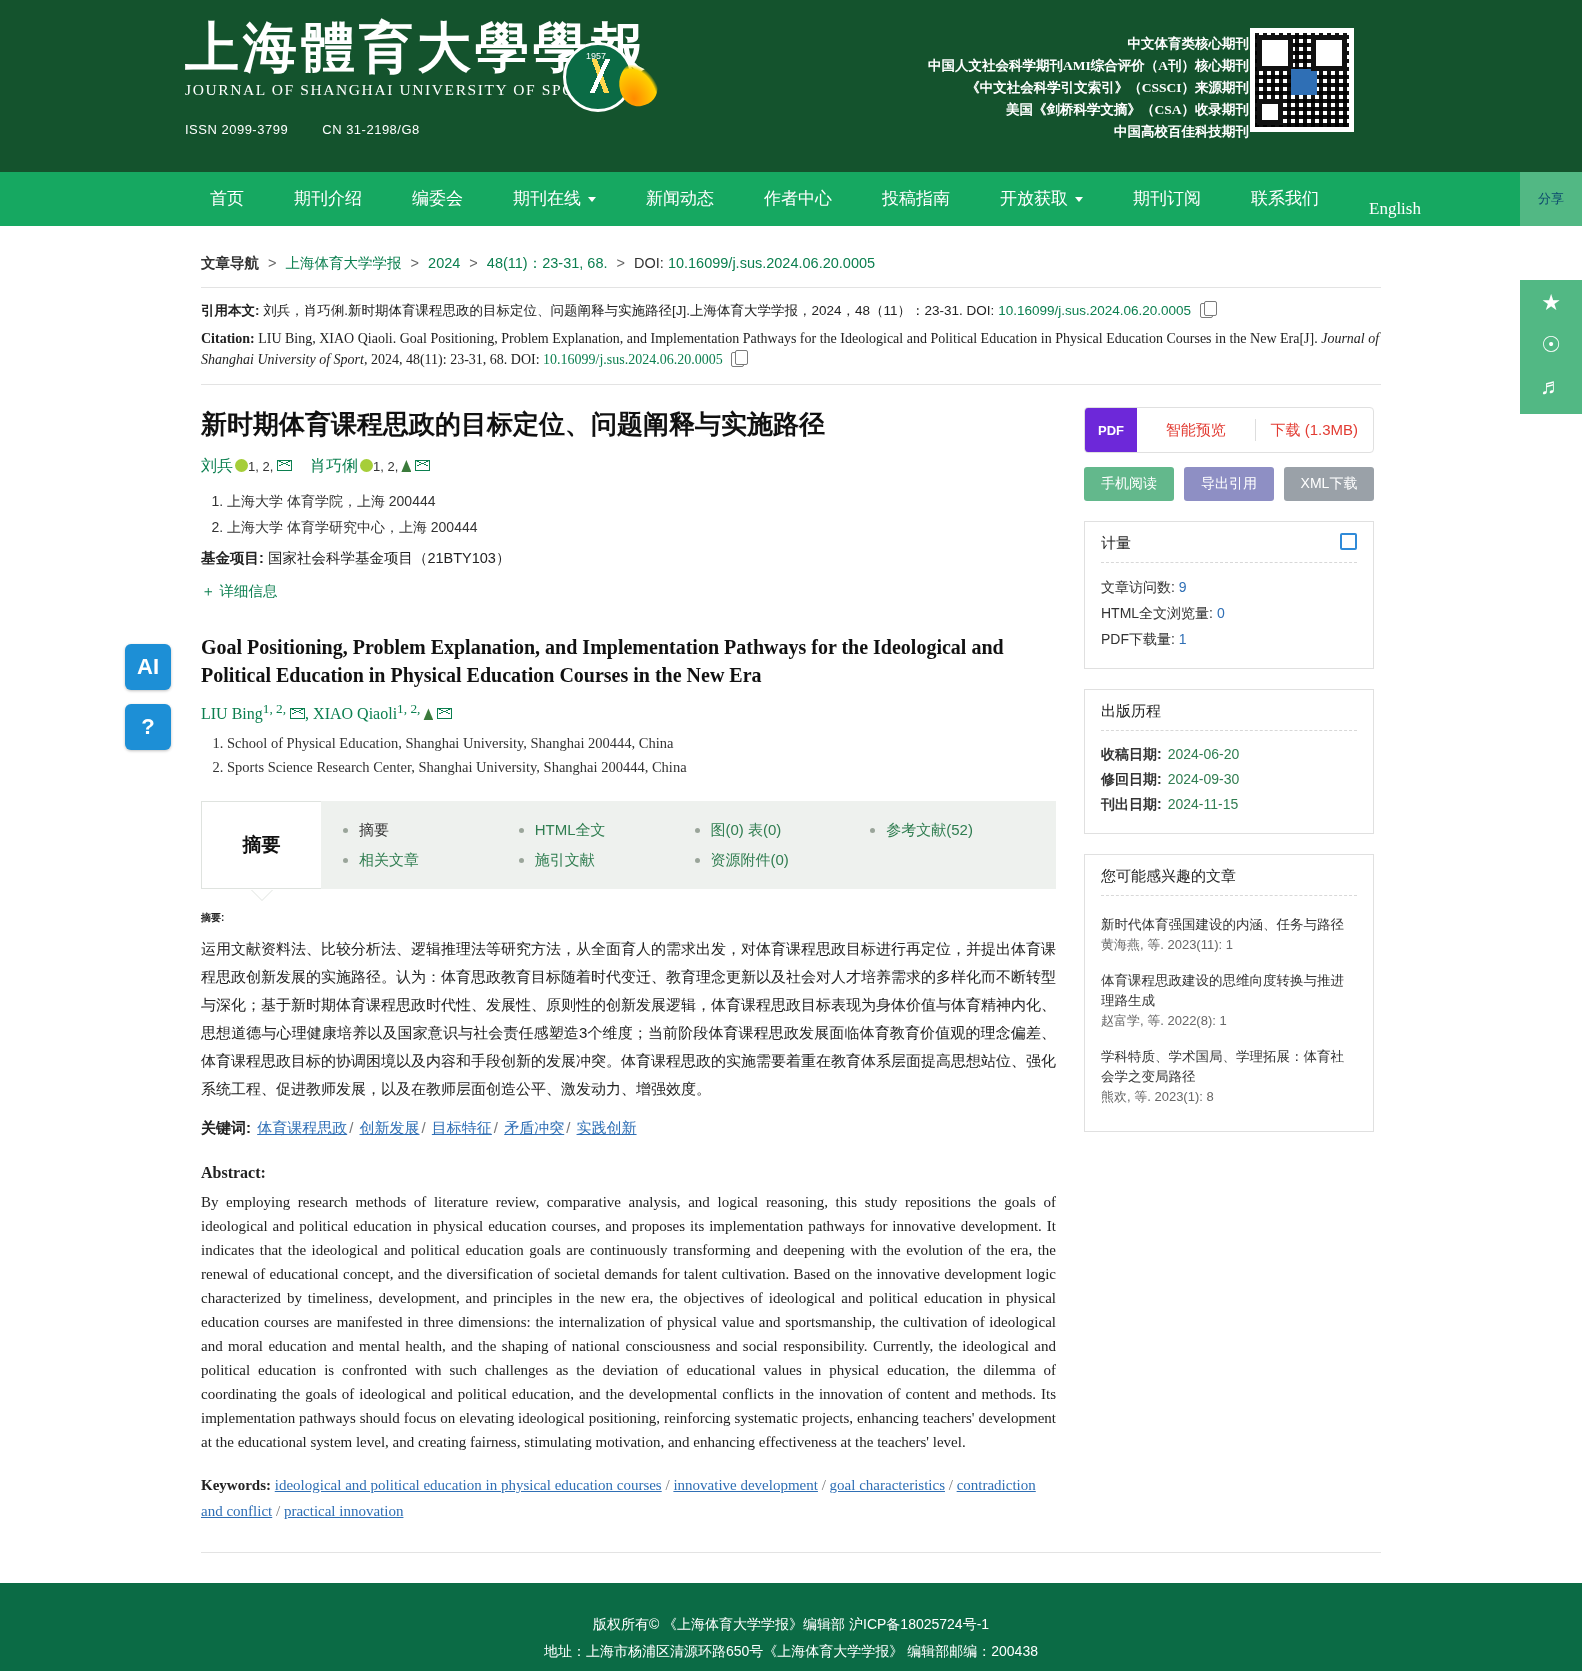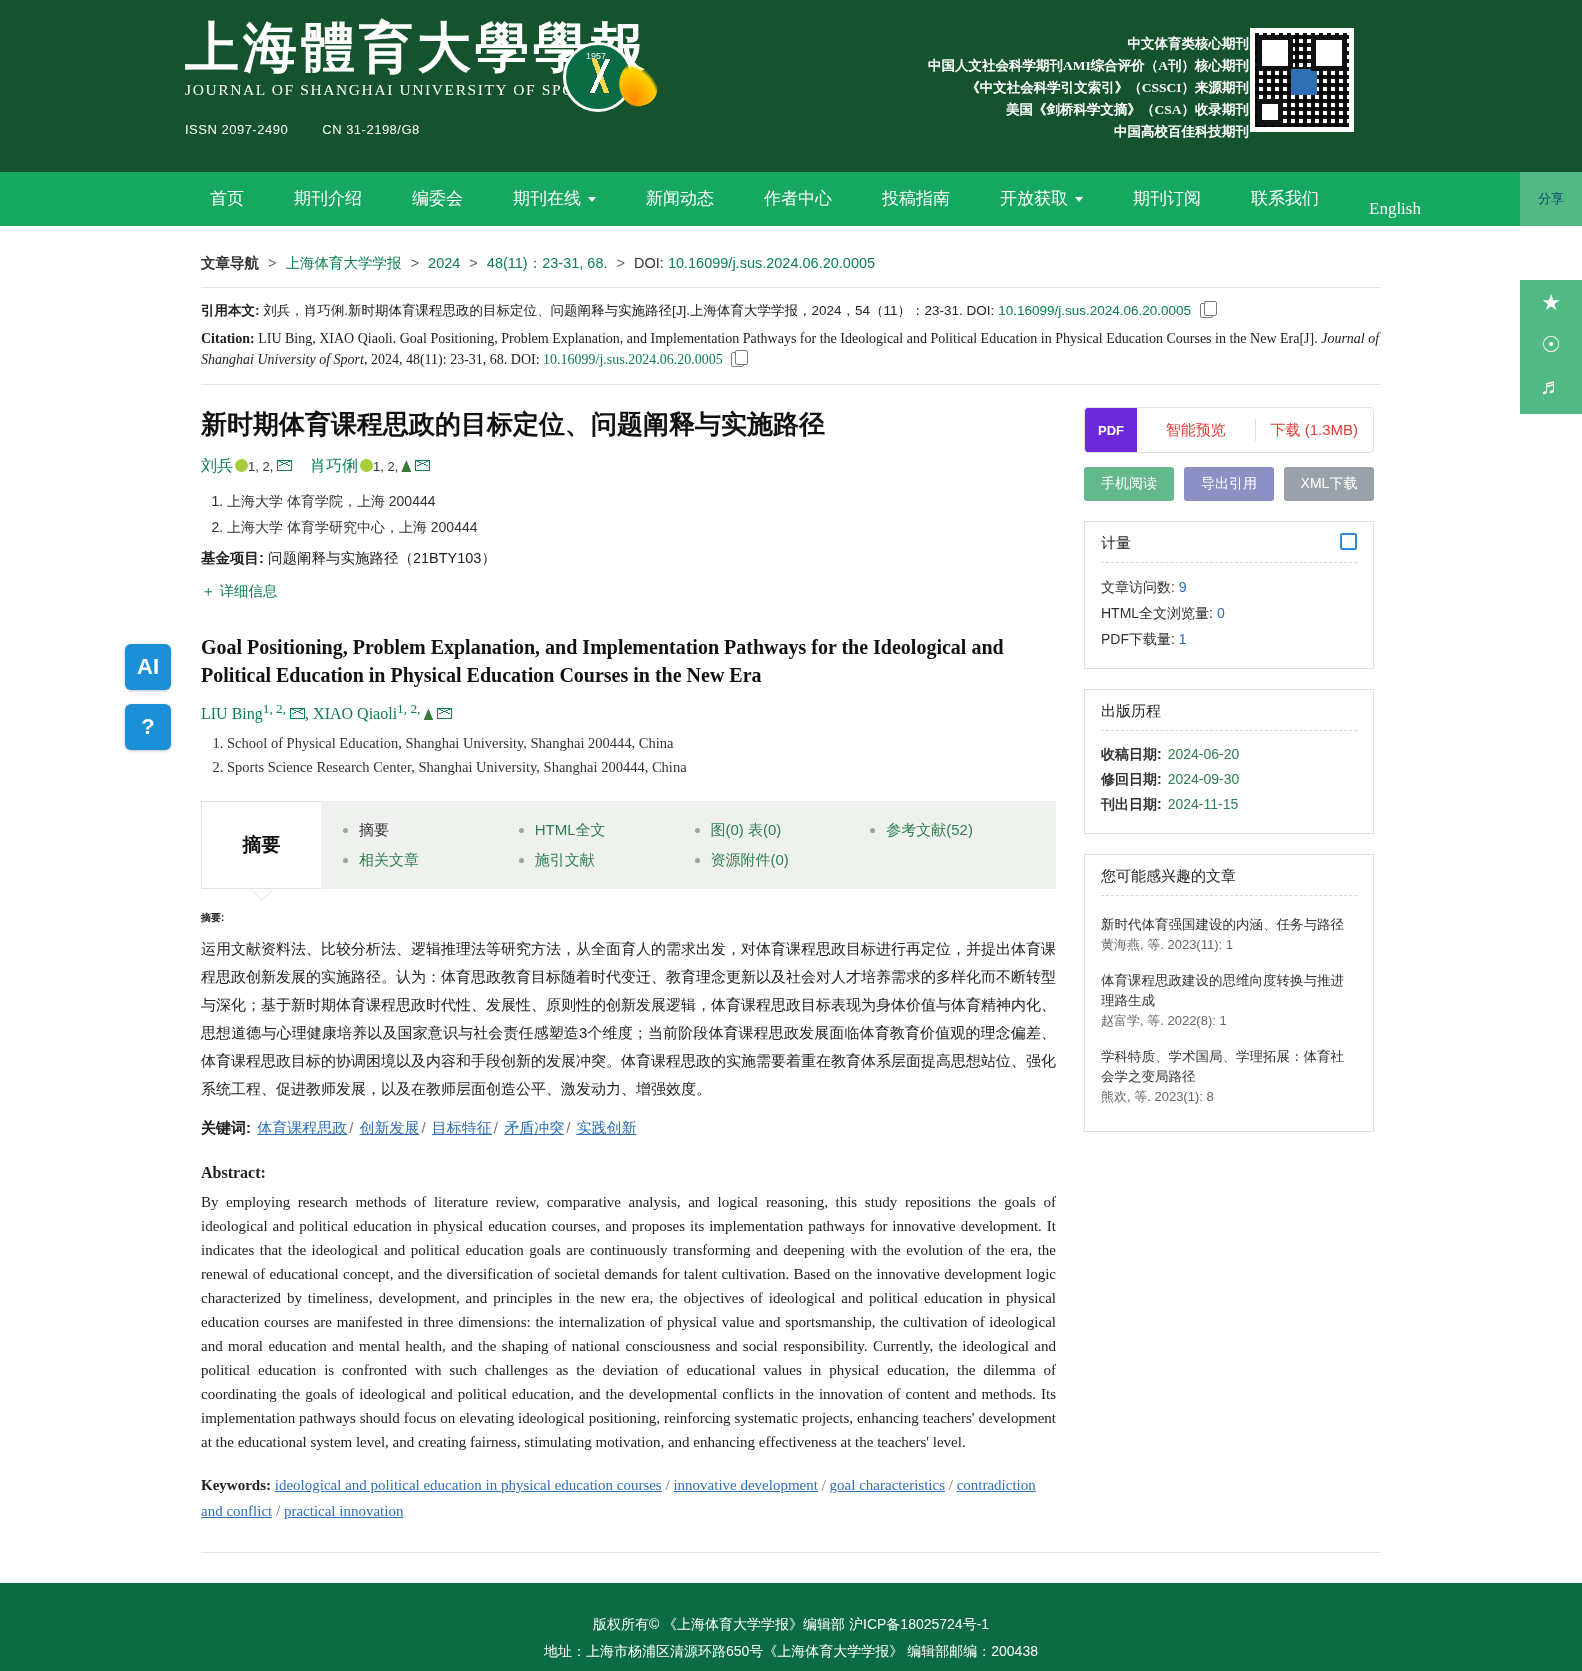--- a/index.html
+++ b/index.html
@@ -401,21 +401,21 @@
 </style>
 </head>
 <body>
 
 <div class="header">
   <div class="logo-block">
     <div class="logo-cn">上海體育大學學報</div>
     <div class="logo-en">JOURNAL OF SHANGHAI UNIVERSITY OF SPORT</div>
   </div>
   <div class="issn-line">
-    <span>ISSN 2097-2490</span>
+    <span>ISSN 2099-3799</span>
     <span>CN 31-2198/G8</span>
   </div>
   <div class="seal">
     <div class="ring">
         <div class="yr">1957</div>
       </div>
     <div class="flame"></div>
   </div>
   <div class="header-right">
     <div>中文体育类核心期刊</div>
@@ -477,21 +477,21 @@
       <span class="sep">&gt;</span>
       <a>48(11)：23-31, 68.</a>
       <span class="sep">&gt;</span>
       <span>DOI:</span>
       <a style="color:#0b7f4f">10.16099/j.sus.2024.06.20.0005</a>
     </div>
 
     <div class="citation-box">
       <div class="cite-cn">
         <b>引用本文:</b>
-        <span>刘兵，肖巧俐.新时期体育课程思政的目标定位、问题阐释与实施路径[J].上海体育大学学报，2024，54（11）：23-31. DOI:</span>
+        <span>刘兵，肖巧俐.新时期体育课程思政的目标定位、问题阐释与实施路径[J].上海体育大学学报，2024，48（11）：23-31. DOI:</span>
         <a>10.16099/j.sus.2024.06.20.0005</a>
         <span class="copy-ico"></span>
       </div>
       <div class="cite-en">
         <b>Citation:</b>
         <span>LIU Bing, XIAO Qiaoli. Goal Positioning, Problem Explanation, and Implementation Pathways for the Ideological and Political Education in Physical Education Courses in the New Era[J].</span>
         <i>Journal of Shanghai University of Sport</i><span>, 2024, 48(11): 23-31, 68. DOI:</span>
         <a>10.16099/j.sus.2024.06.20.0005</a>
         <span class="copy-ico"></span>
       </div>
@@ -508,21 +508,21 @@
           <a class="name">肖巧俐</a><span class="orcid"></span><span class="sup">1, 2,</span><span class="corr"></span><span class="mail"></span>
         </div>
 
         <ol class="affil">
           <li>上海大学 体育学院，上海 200444</li>
           <li>上海大学 体育学研究中心，上海 200444</li>
         </ol>
 
         <div class="fund">
           <b>基金项目:</b>
-          <span>问题阐释与实施路径（21BTY103）</span>
+          <span>国家社会科学基金项目（21BTY103）</span>
         </div>
 
         <div class="more-info">＋ 详细信息</div>
 
         <div class="title-en">Goal Positioning, Problem Explanation, and Implementation Pathways for the Ideological and Political Education in Physical Education Courses in the New Era</div>
 
         <div class="authors-en">
           <a>LIU Bing</a><sup class="sup">1, 2,</sup><span class="mail"></span>,
           <a>XIAO Qiaoli</a><sup class="sup">1, 2,</sup><span class="corr"></span><span class="mail"></span>
         </div>

